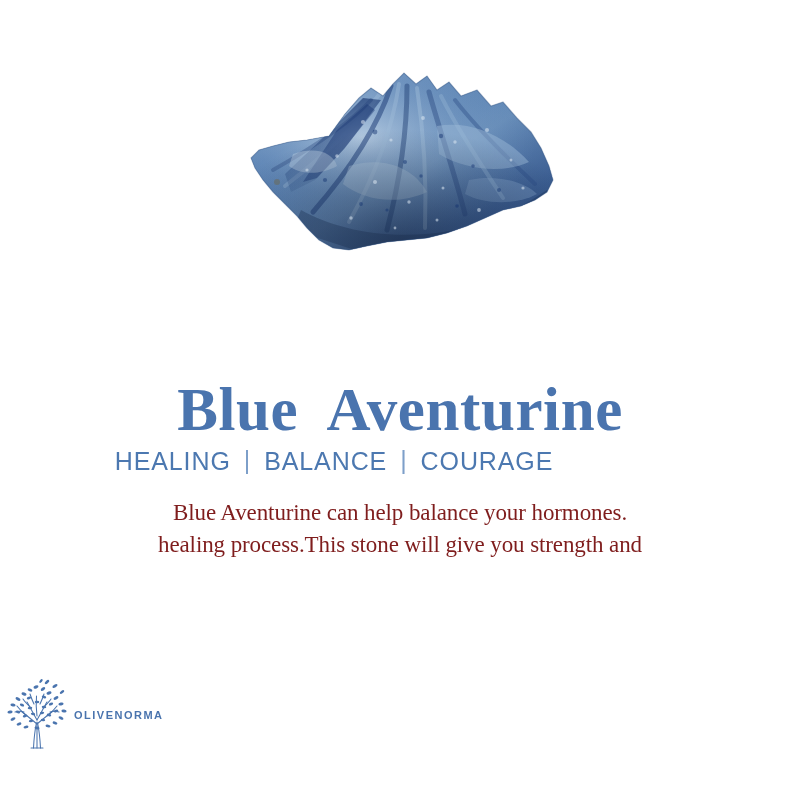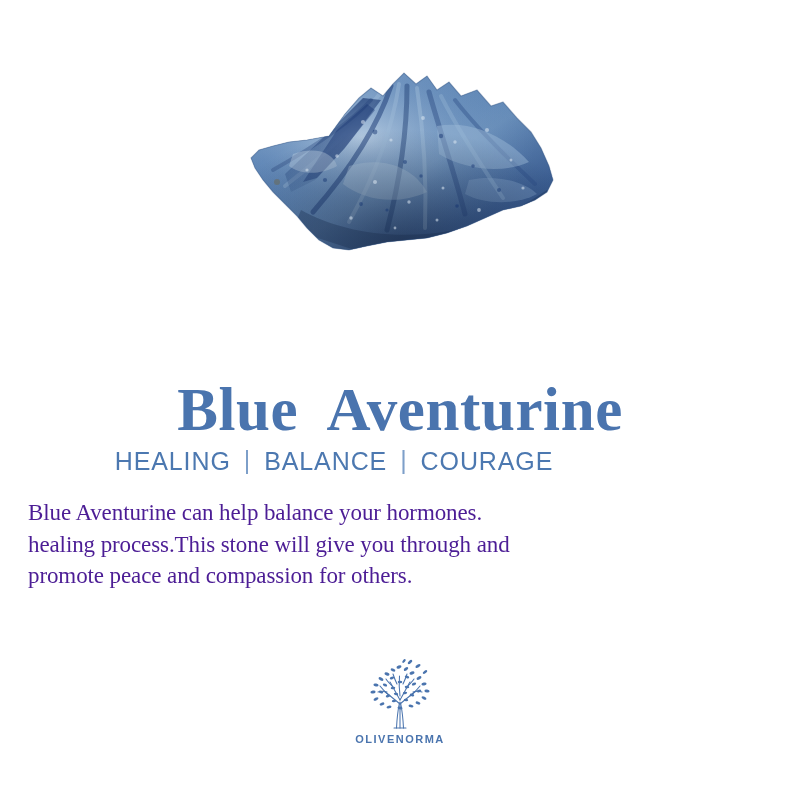--- a/index.html
+++ b/index.html
@@ -80,39 +80,40 @@
     padding: 0 13px;
     transform: translateY(-1px);
   }
 
   
   .body-copy {
     position: absolute;
     left: 28px;
     top: 497px;
     width: 744px;
-    color: #4c1d95;
+    text-align: center;
+    color: #7f1d1d;
     font-family: "Liberation Serif", "DejaVu Serif", serif;
     font-size: 23px;
     line-height: 31.5px;
     letter-spacing: -0.1px;
   }
   .body-copy .line {
     display: block;
     white-space: nowrap;
   }
 
   
   .logo {
     position: absolute;
     left: 0;
-    top: 658px;
+    top: 678px;
     width: 800px;
     display: flex;
-    flex-direction: column;
+    flex-direction: row;
     align-items: center;
   }
   .logo-mark {
     display: block;
     width: 74px;
     height: 72px;
   }
   .logo-word {
     margin-top: 3px;
     color: #4a74ae;
@@ -230,22 +231,21 @@
   </div>
 
   <h1 class="title">Blue  Aventurine</h1>
 
   <div class="keywords">
     <span class="kw">HEALING</span><span class="sep">|</span><span class="kw">BALANCE</span><span class="sep">|</span><span class="kw">COURAGE</span>
   </div>
 
   <div class="body-copy">
     <span class="line">Blue Aventurine can help balance your hormones.</span>
-    <span class="line">healing process.This stone will give you through and</span>
-    <span class="line">promote peace and compassion for others.</span>
+    <span class="line">healing process.This stone will give you strength and</span>
   </div>
 
   <div class="logo">
     <svg class="logo-mark" viewBox="0 0 74 72" aria-hidden="true">
       <g stroke="#4a74ae" stroke-width="1.05" fill="none" stroke-linecap="round">
 
         <path d="M37,70 L37,44"></path>
         <path d="M33.5,70 C34,60 35,52 36.4,45"></path>
         <path d="M40.5,70 C40,60 39,52 37.6,45"></path>
         <path d="M31,70 L43,70"></path>

